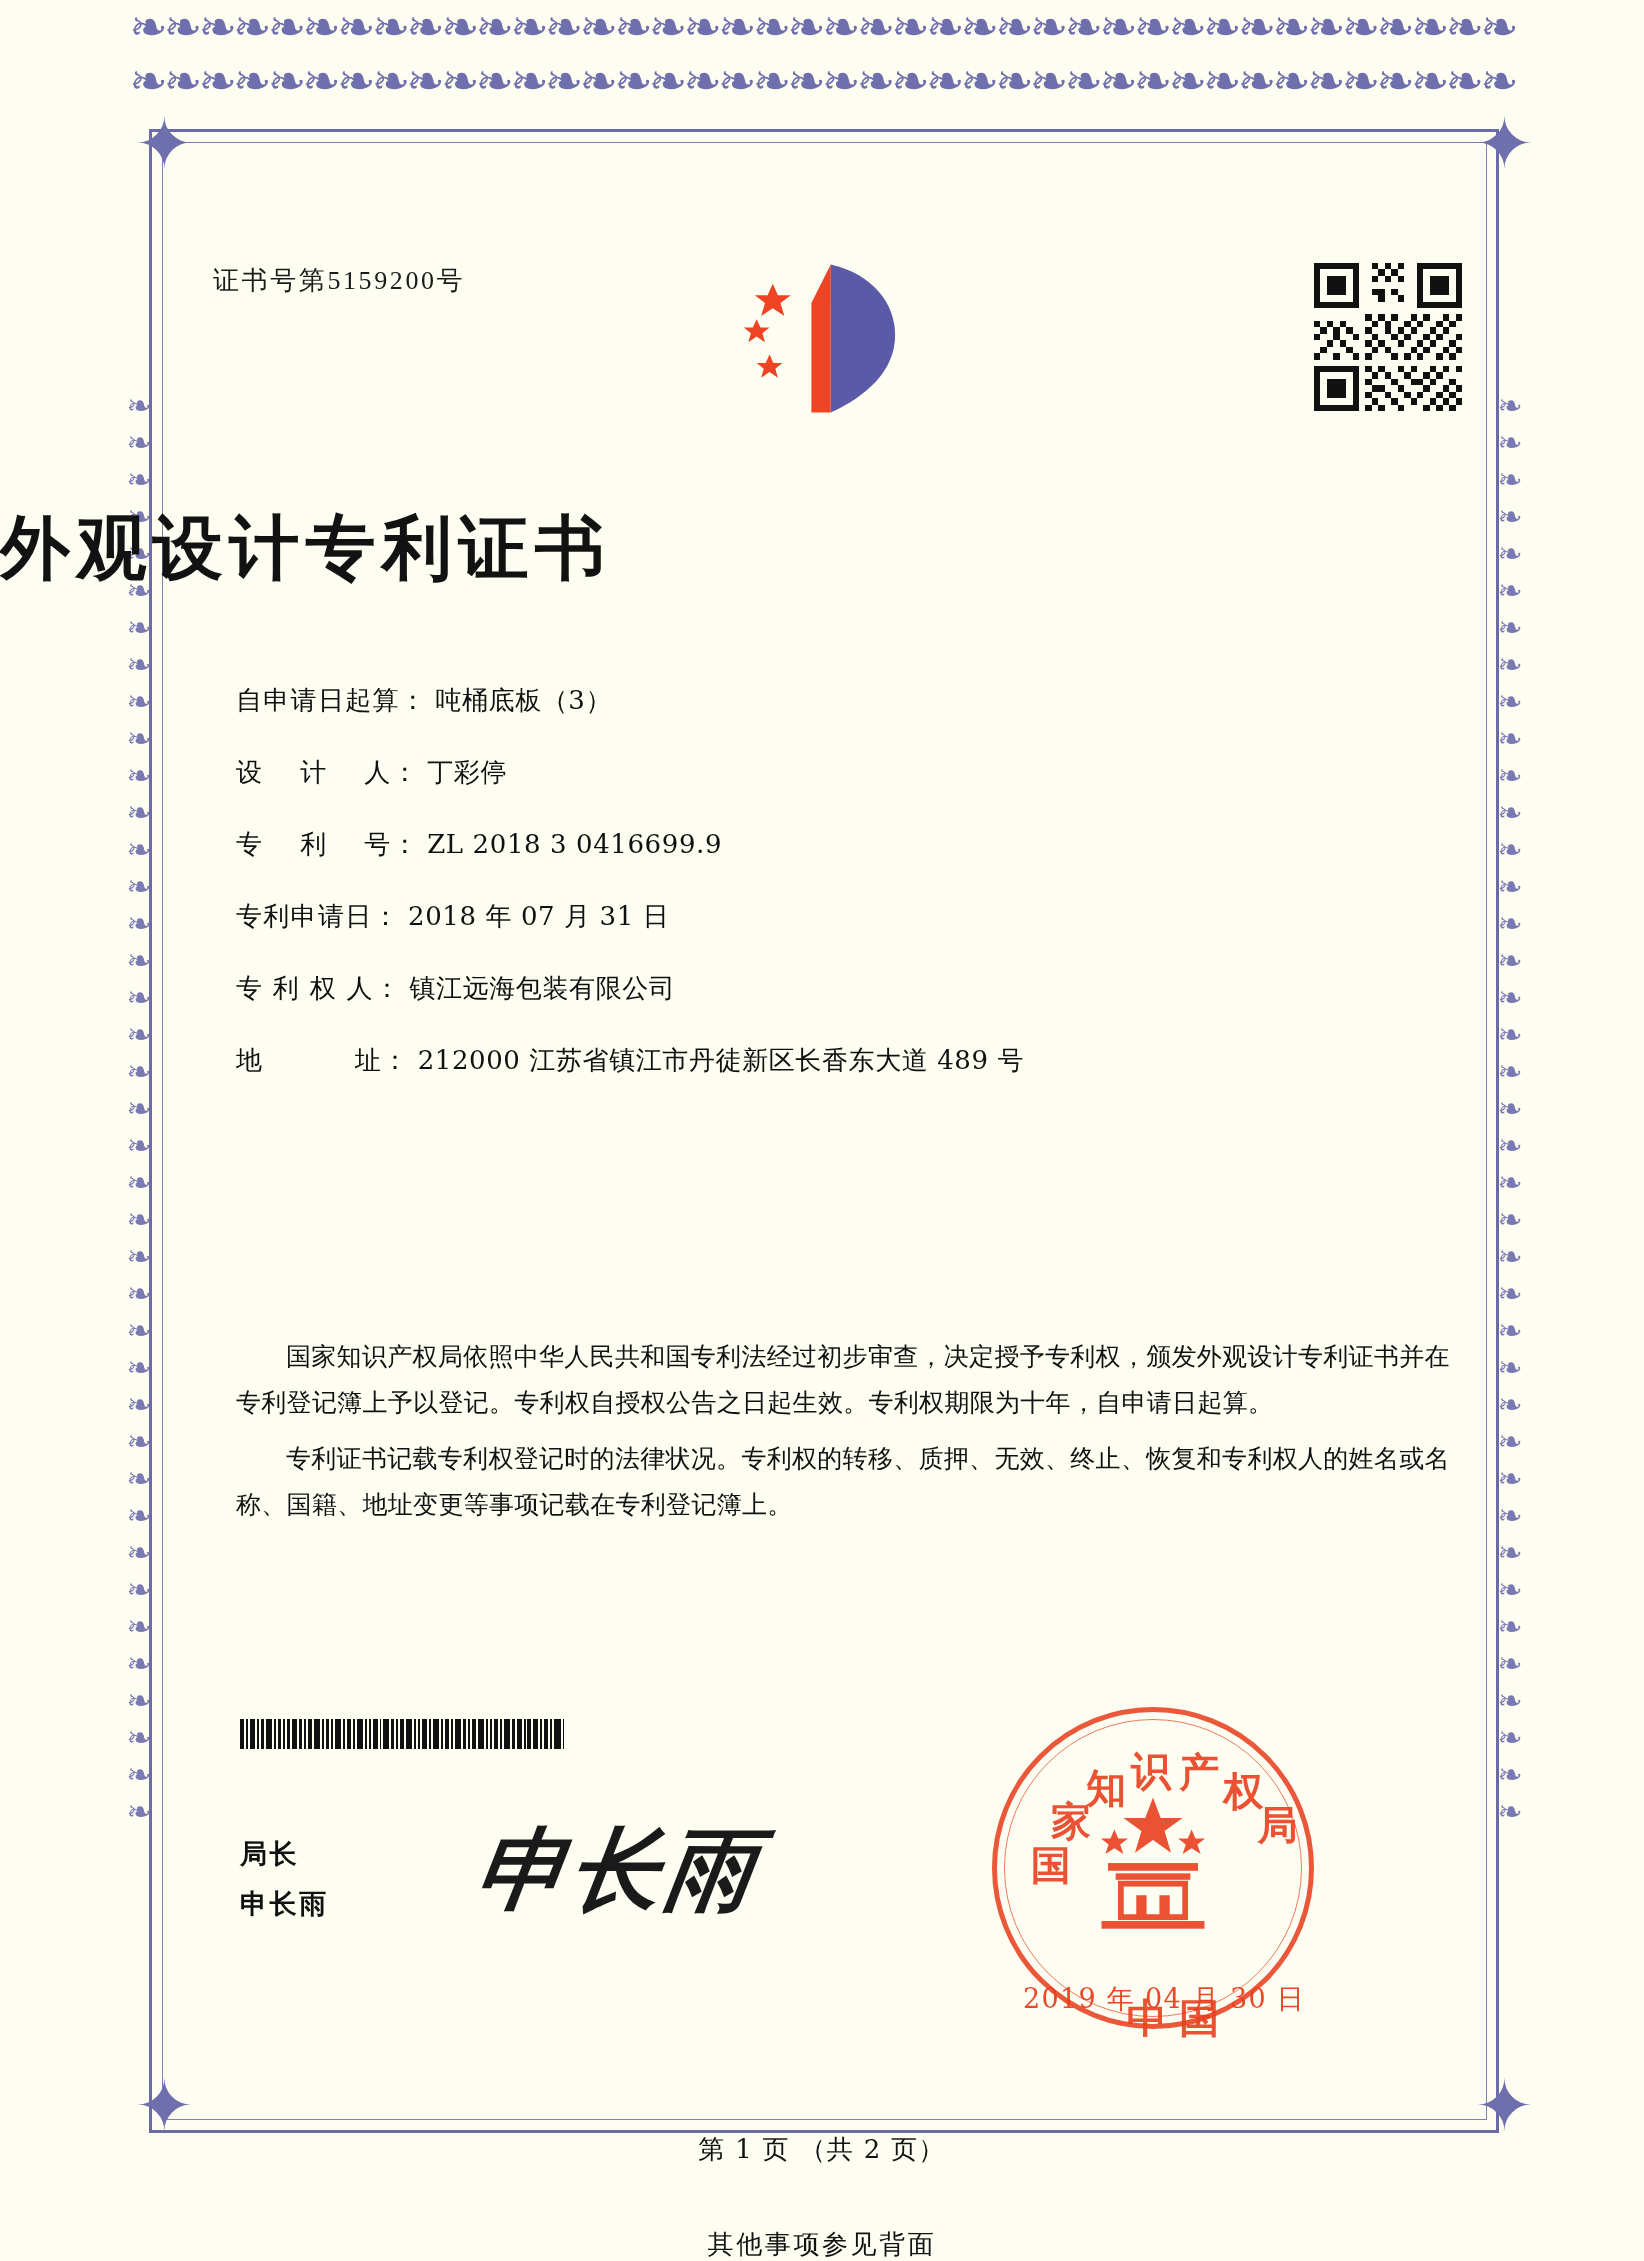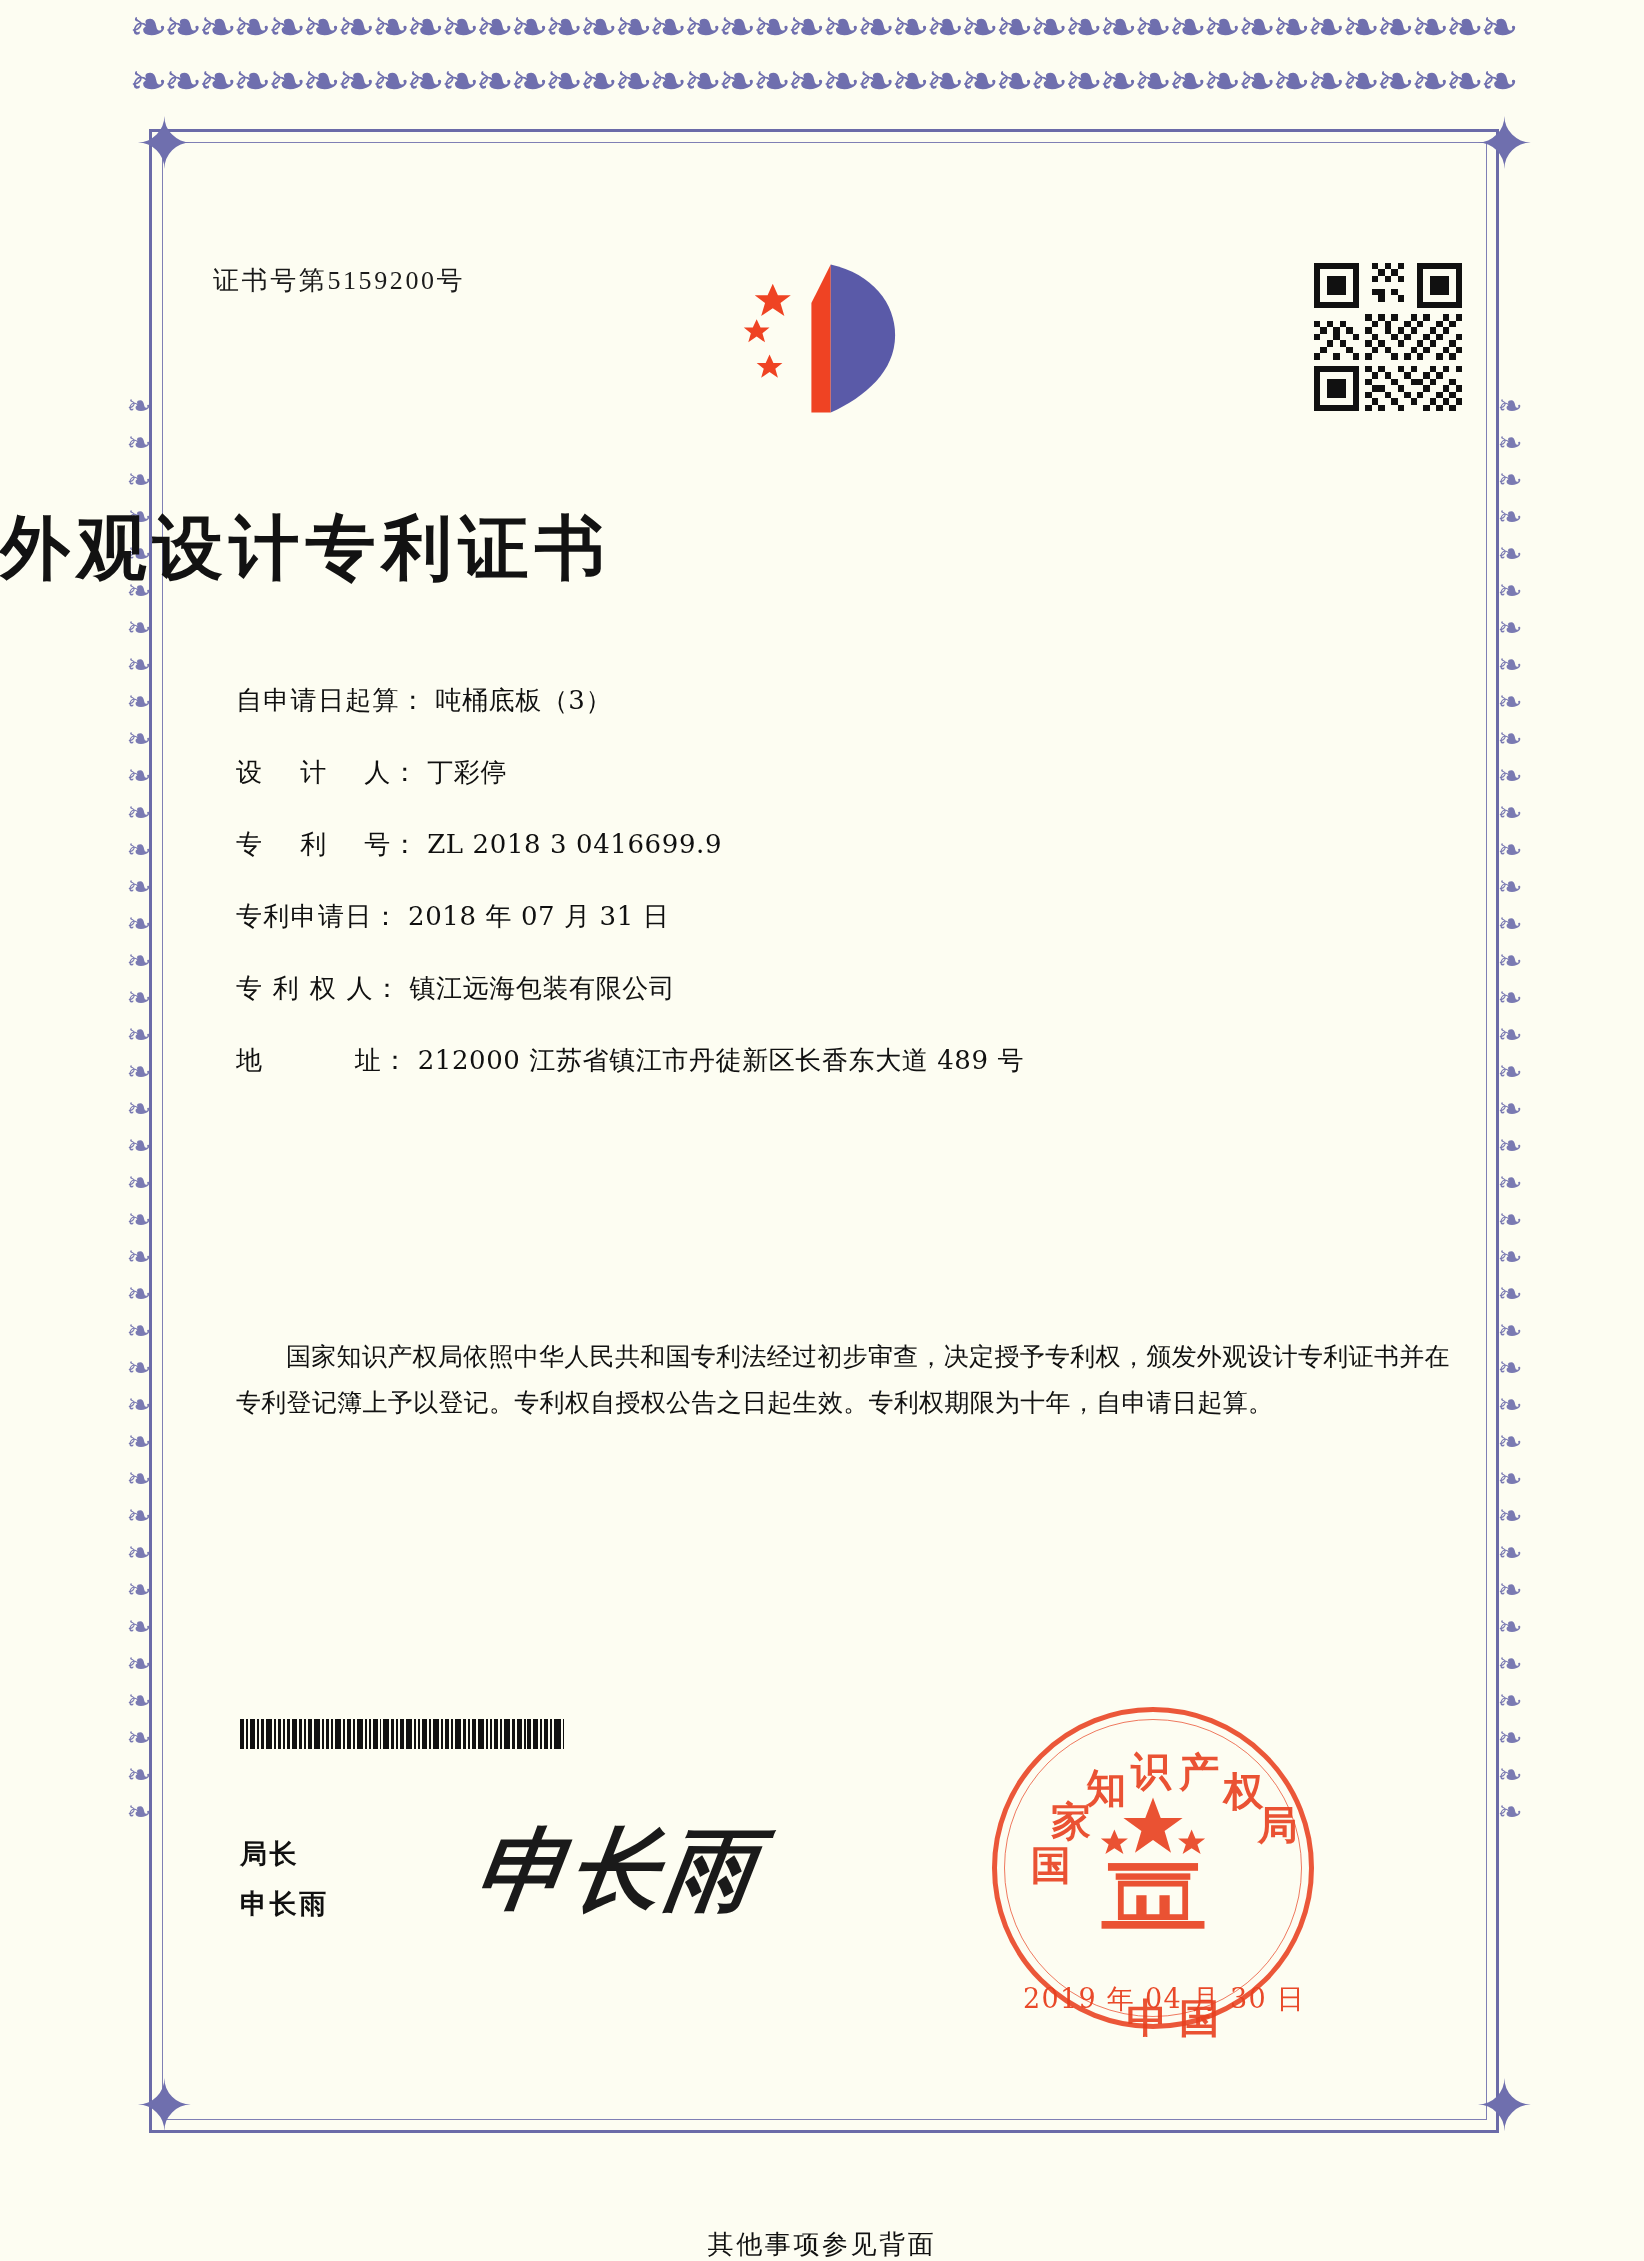--- a/index.html
+++ b/index.html
@@ -474,20 +474,21 @@
       <span class="fvalue">镇江远海包装有限公司</span>
     </div>
     <div class="frow">
       <span class="flabel">地　　　 址：</span>
       <span class="fvalue">212000 江苏省镇江市丹徒新区长香东大道 489 号</span>
     </div>
   </div>
 
   <div class="paras">
     <div class="para">国家知识产权局依照中华人民共和国专利法经过初步审查，决定授予专利权，颁发外观设计专利证书并在专利登记簿上予以登记。专利权自授权公告之日起生效。专利权期限为十年，自申请日起算。</div>
+    <div class="para">专利证书记载专利权登记时的法律状况。专利权的转移、质押、无效、终止、恢复和专利权人的姓名或名称、国籍、地址变更等事项记载在专利登记簿上。</div>
   </div>
 
   <div class="barcode">
     <i style="width:3.9px"></i><i style="width:1.9px"></i><i style="width:5.8px"></i><i style="width:1.9px"></i><i style="width:2.6px"></i><i style="width:6.4px"></i><i style="width:1.9px"></i><i style="width:3.9px"></i><i style="width:1.9px"></i><i style="width:2.6px"></i><i style="width:5.8px"></i><i style="width:2.6px"></i><i style="width:1.9px"></i><i style="width:4.5px"></i><i style="width:6.4px"></i><i style="width:1.9px"></i><i style="width:3.2px"></i><i style="width:1.9px"></i><i style="width:5.8px"></i><i style="width:2.6px"></i><i style="width:3.9px"></i><i style="width:1.9px"></i><i style="width:6.4px"></i><i style="width:1.9px"></i><i style="width:2.6px"></i><i style="width:4.5px"></i><i style="width:1.9px"></i><i style="width:5.8px"></i><i style="width:3.2px"></i><i style="width:1.9px"></i><i style="width:3.9px"></i><i style="width:6.4px"></i><i style="width:1.9px"></i><i style="width:2.6px"></i><i style="width:5.2px"></i><i style="width:1.9px"></i><i style="width:5.8px"></i><i style="width:2.6px"></i><i style="width:3.9px"></i><i style="width:1.9px"></i><i style="width:6.4px"></i><i style="width:3.2px"></i><i style="width:1.9px"></i><i style="width:4.5px"></i><i style="width:5.8px"></i><i style="width:1.9px"></i><i style="width:2.6px"></i><i style="width:3.9px"></i><i style="width:1.9px"></i><i style="width:6.4px"></i><i style="width:2.6px"></i><i style="width:5.2px"></i><i style="width:1.9px"></i><i style="width:3.2px"></i><i style="width:5.8px"></i><i style="width:1.9px"></i><i style="width:3.9px"></i><i style="width:2.6px"></i><i style="width:6.4px"></i><i style="width:1.9px"></i>
   </div>
 
   <div class="sig-label">局长</div>
   <div class="sig-name">申长雨</div>
   <div class="sig-script">申长雨</div>
 
@@ -514,16 +515,17 @@
       <span style="transform:rotate(-10deg) translate(0,-126px) rotate(10deg)">识</span>
       <span style="transform:rotate(12deg) translate(0,-126px) rotate(-12deg)">产</span>
       <span style="transform:rotate(34deg) translate(0,-126px) rotate(-34deg)">权</span>
       <span style="transform:rotate(56deg) translate(0,-126px) rotate(-56deg)">局</span>
       <span style="transform:rotate(168deg) translate(0,-126px) rotate(-168deg)">国</span>
       <span style="transform:rotate(192deg) translate(0,-126px) rotate(-192deg)">中</span>
     </div>
   </div>
   <div class="seal-date">2019 年 04 月 30 日</div>
 
+  <div class="page-num">第 1 页 （共 2 页）</div>
   <div class="footnote">其他事项参见背面</div>
 
 </div>
 
 
 </body></html>

